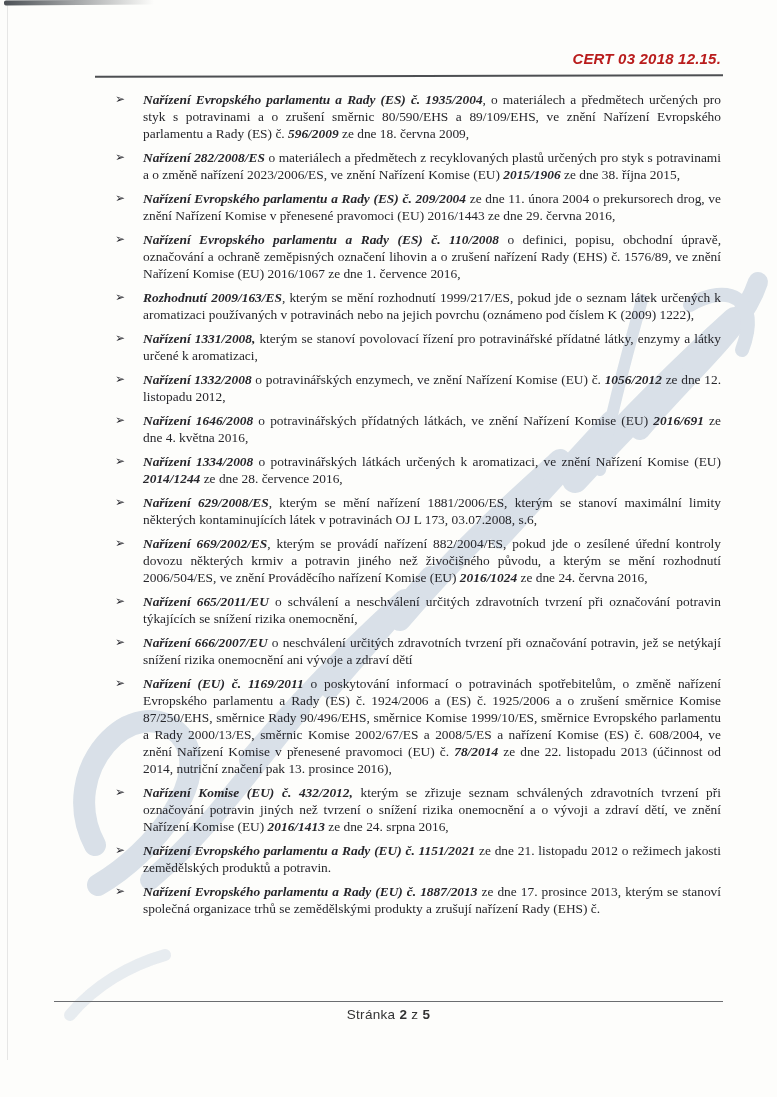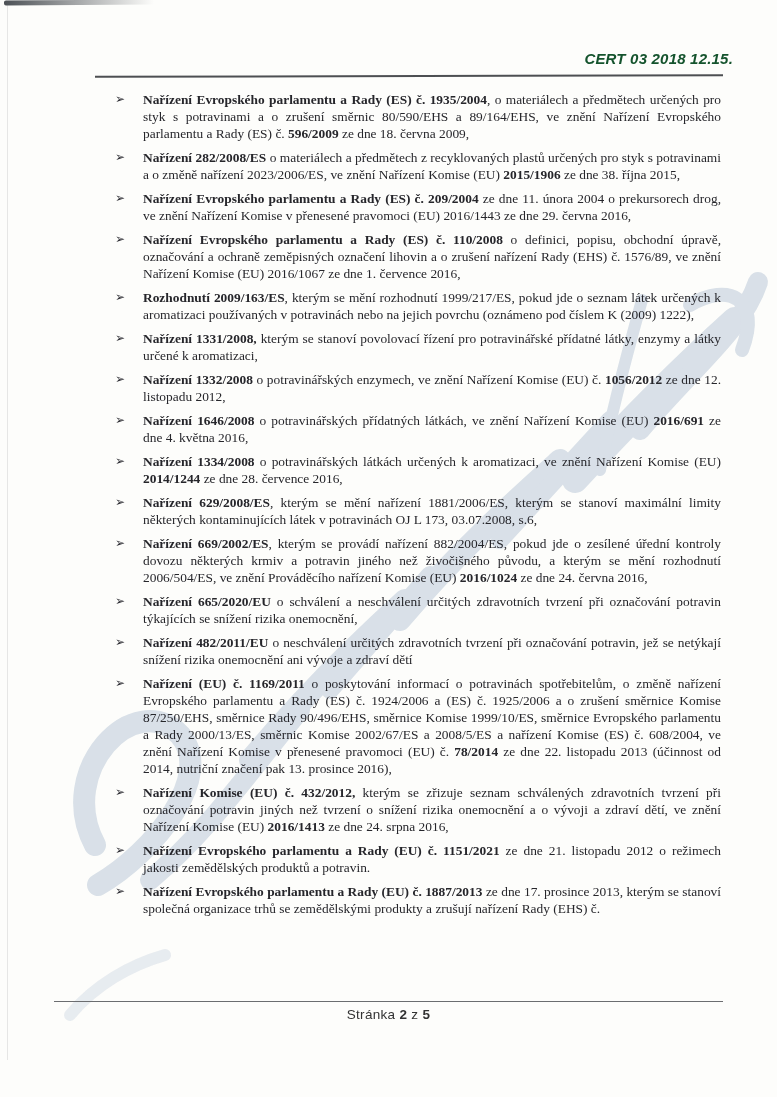--- a/index.html
+++ b/index.html
@@ -23,43 +23,43 @@
     position:absolute;left:7px;top:2px;width:1px;height:1058px;
     background:rgba(90,95,100,.14);
   }
 
   
   .watermark{position:absolute;inset:0;z-index:0;}
 
   .content{position:absolute;inset:0;z-index:1;}
 
   .header-code{
-    position:absolute;top:50px;right:44px;
+    position:absolute;top:50px;right:56px;
     font-family:"Liberation Sans", sans-serif;
     font-style:italic;font-weight:bold;
-    font-size:15px;color:#14532d;letter-spacing:.2px;
+    font-size:15px;color:#b91c1c;letter-spacing:.2px;
   }
   .header-rule{
     position:absolute;top:75px;left:95px;right:54px;height:0;
     border-top:2px solid #4d4f52;transform:rotate(-.15deg);
   }
 
   .doc-list{
     position:absolute;top:91px;left:143px;right:56px;
     margin:0;padding:0;list-style:none;
     font-size:13.4px;line-height:17px;
     text-align:justify;
   }
   .doc-list li{position:relative;margin:0 0 7px 0;}
   .doc-list .arrow{
     position:absolute;left:-28px;top:0;
     font-size:12px;color:#2d2d33;
     font-family:"DejaVu Sans", sans-serif;
   }
-  .doc-list b{font-weight:bold;}
+  .doc-list b{font-weight:bold;font-style:italic;}
 
   .footer-rule{
     position:absolute;top:1001px;left:54px;right:54px;height:0;
     border-top:1.5px solid #6b6d70;
   }
   .footer-text{
     position:absolute;top:1007px;left:0;right:0;
     text-align:center;
     font-family:"Liberation Sans", sans-serif;
     font-size:13.5px;color:#333;
@@ -90,33 +90,33 @@
 
   <div class="scan-smear-top"></div>
   <div class="scan-edge-left"></div>
 
   <div class="content">
 
     <div class="header-code">CERT 03 2018 12.15.</div>
     <div class="header-rule"></div>
 
     <ul class="doc-list">
-        <li><span class="arrow">➢</span><span><b>Nařízení Evropského parlamentu a Rady (ES) č. 1935/2004</b><span>, o materiálech a předmětech určených pro styk s potravinami a o zrušení směrnic 80/590/EHS a 89/164/EHS, ve znění Nařízení Evropského parlamentu a Rady (ES) č. </span><b>596/2009</b><span> ze dne 18. června 2009,</span></span></li>
+        <li><span class="arrow">➢</span><span><b>Nařízení Evropského parlamentu a Rady (ES) č. 1935/2004</b><span>, o materiálech a předmětech určených pro styk s potravinami a o zrušení směrnic 80/590/EHS a 89/109/EHS, ve znění Nařízení Evropského parlamentu a Rady (ES) č. </span><b>596/2009</b><span> ze dne 18. června 2009,</span></span></li>
         <li><span class="arrow">➢</span><span><b>Nařízení 282/2008/ES</b><span> o materiálech a předmětech z recyklovaných plastů určených pro styk s potravinami a o změně nařízení 2023/2006/ES, ve znění Nařízení Komise (EU) </span><b>2015/1906</b><span> ze dne 38. října 2015,</span></span></li>
         <li><span class="arrow">➢</span><span><b>Nařízení Evropského parlamentu a Rady (ES) č. 209/2004</b><span> ze dne 11. února 2004 o prekursorech drog, ve znění Nařízení Komise v přenesené pravomoci (EU) 2016/1443 ze dne 29. června 2016,</span></span></li>
         <li><span class="arrow">➢</span><span><b>Nařízení Evropského parlamentu a Rady (ES) č. 110/2008</b><span> o definici, popisu, obchodní úpravě, označování a ochraně zeměpisných označení lihovin a o zrušení nařízení Rady (EHS) č. 1576/89, ve znění Nařízení Komise (EU) 2016/1067 ze dne 1. července 2016,</span></span></li>
         <li><span class="arrow">➢</span><span><b>Rozhodnutí 2009/163/ES</b><span>, kterým se mění rozhodnutí 1999/217/ES, pokud jde o seznam látek určených k aromatizaci používaných v potravinách nebo na jejich povrchu (oznámeno pod číslem K (2009) 1222),</span></span></li>
         <li><span class="arrow">➢</span><span><b>Nařízení 1331/2008,</b><span> kterým se stanoví povolovací řízení pro potravinářské přídatné látky, enzymy a látky určené k aromatizaci,</span></span></li>
         <li><span class="arrow">➢</span><span><b>Nařízení 1332/2008</b><span> o potravinářských enzymech, ve znění Nařízení Komise (EU) č. </span><b>1056/2012</b><span> ze dne 12. listopadu 2012,</span></span></li>
         <li><span class="arrow">➢</span><span><b>Nařízení 1646/2008</b><span> o potravinářských přídatných látkách, ve znění Nařízení Komise (EU) </span><b>2016/691</b><span> ze dne 4. května 2016,</span></span></li>
         <li><span class="arrow">➢</span><span><b>Nařízení 1334/2008</b><span> o potravinářských látkách určených k aromatizaci, ve znění Nařízení Komise (EU) </span><b>2014/1244</b><span> ze dne 28. července 2016,</span></span></li>
         <li><span class="arrow">➢</span><span><b>Nařízení 629/2008/ES</b><span>, kterým se mění nařízení 1881/2006/ES, kterým se stanoví maximální limity některých kontaminujících látek v potravinách  OJ L 173, 03.07.2008, s.6,</span></span></li>
         <li><span class="arrow">➢</span><span><b>Nařízení 669/2002/ES</b><span>, kterým se provádí nařízení  882/2004/ES, pokud jde o zesílené úřední kontroly dovozu některých krmiv a potravin jiného než živočišného původu, a kterým se mění rozhodnutí 2006/504/ES, ve znění Prováděcího nařízení Komise (EU) </span><b>2016/1024</b><span> ze dne 24. června 2016,</span></span></li>
-        <li><span class="arrow">➢</span><span><b>Nařízení 665/2020/EU</b><span> o schválení a neschválení určitých zdravotních tvrzení při označování potravin týkajících se snížení rizika onemocnění,</span></span></li>
-        <li><span class="arrow">➢</span><span><b>Nařízení 482/2011/EU</b><span> o neschválení určitých zdravotních tvrzení při označování potravin, jež se netýkají snížení rizika onemocnění ani vývoje a zdraví dětí</span></span></li>
+        <li><span class="arrow">➢</span><span><b>Nařízení 665/2011/EU</b><span> o schválení a neschválení určitých zdravotních tvrzení při označování potravin týkajících se snížení rizika onemocnění,</span></span></li>
+        <li><span class="arrow">➢</span><span><b>Nařízení 666/2007/EU</b><span> o neschválení určitých zdravotních tvrzení při označování potravin, jež se netýkají snížení rizika onemocnění ani vývoje a zdraví dětí</span></span></li>
         <li><span class="arrow">➢</span><span><b>Nařízení (EU) č. 1169/2011</b><span>  o poskytování informací o potravinách spotřebitelům, o změně nařízení Evropského parlamentu a Rady (ES) č. 1924/2006 a (ES) č. 1925/2006 a o zrušení směrnice Komise 87/250/EHS, směrnice Rady 90/496/EHS, směrnice Komise 1999/10/ES, směrnice Evropského parlamentu a Rady 2000/13/ES, směrnic Komise 2002/67/ES a 2008/5/ES a nařízení Komise (ES) č. 608/2004, ve znění Nařízení Komise v přenesené pravomoci (EU) č. </span><b>78/2014</b><span> ze dne 22. listopadu 2013 (účinnost od 2014, nutriční značení pak 13. prosince 2016),</span></span></li>
         <li><span class="arrow">➢</span><span><b>Nařízení Komise (EU) č. 432/2012,</b><span> kterým se zřizuje seznam schválených zdravotních tvrzení při označování potravin jiných než tvrzení o snížení rizika onemocnění a o vývoji a zdraví dětí, ve znění Nařízení Komise (EU) </span><b>2016/1413</b><span> ze dne 24. srpna 2016,</span></span></li>
         <li><span class="arrow">➢</span><span><b>Nařízení Evropského parlamentu a Rady (EU) č. 1151/2021</b><span> ze dne 21. listopadu 2012 o režimech jakosti zemědělských produktů a potravin.</span></span></li>
         <li><span class="arrow">➢</span><span><b>Nařízení Evropského parlamentu a Rady (EU) č. 1887/2013</b><span> ze dne 17. prosince 2013, kterým se stanoví společná organizace trhů se zemědělskými produkty a zrušují nařízení Rady (EHS) č.</span></span></li>
       </ul>
 
     <div class="footer-rule"></div>
     <div class="footer-text"><span>Stránka </span><b>2</b><span> z </span><b>5</b></div>
 
   </div>

